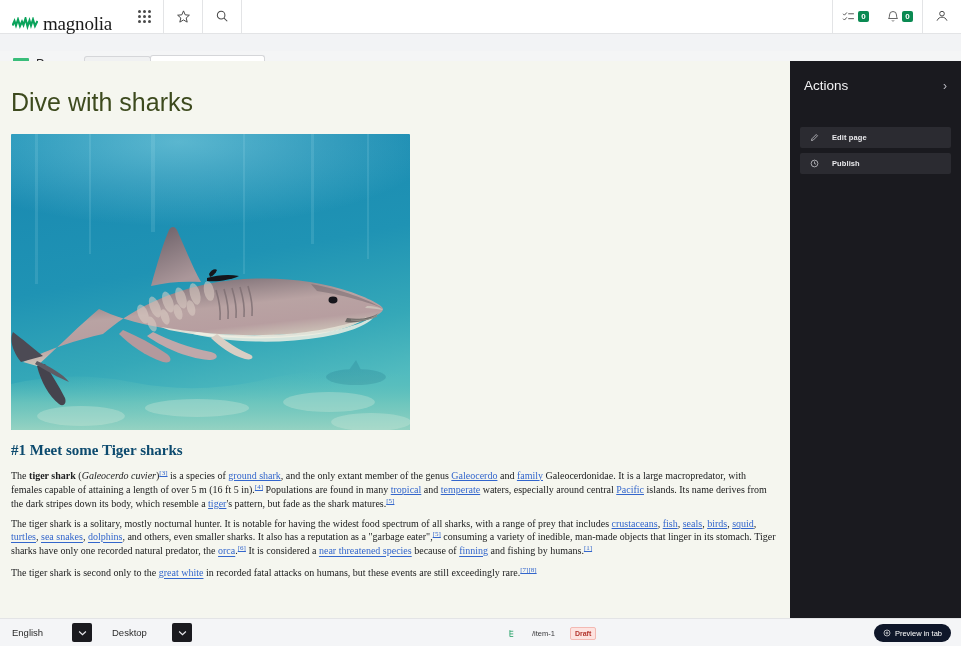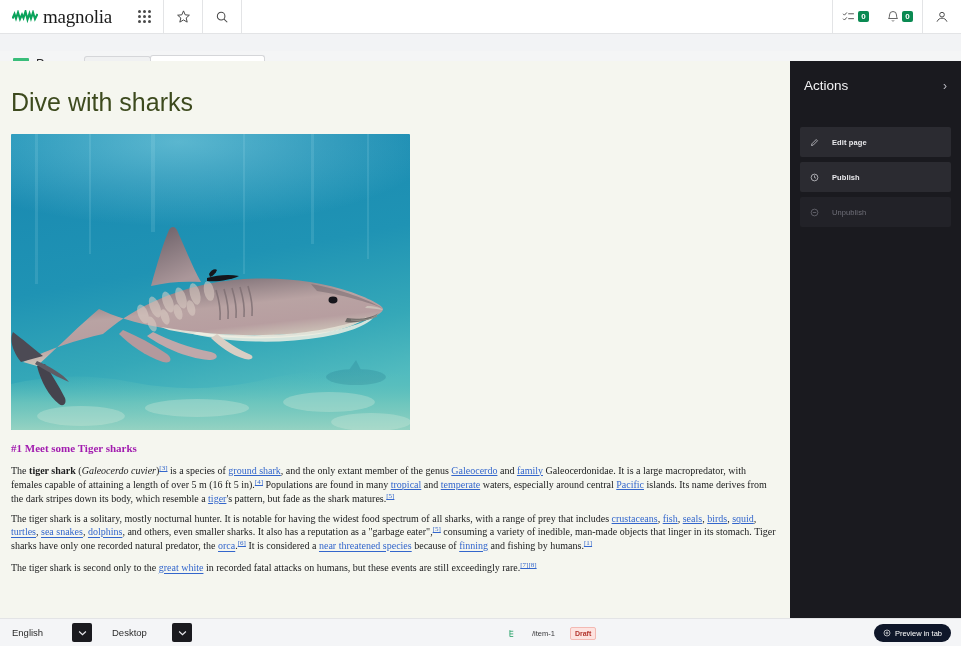--- a/index.html
+++ b/index.html
@@ -8,21 +8,21 @@
     font-family: "Liberation Sans", sans-serif;
     background: #ffffff;
     overflow: hidden;
   }
   #app { position: relative; width: 961px; height: 646px; background:#f2f3f5; }
 
   
   .topbar {
     position:absolute; left:0; top:0; width:961px; height:34px;
     background:#ffffff; border-bottom:1px solid #e3e4e6;
-    display:flex; align-items:center;
+    display:flex; align-items:flex-end;
   }
   .brand { display:flex; align-items:center; gap:5px; padding-left:12px; padding-right:13px; }
   .brand-mark { width:26px; height:14px; display:block; }
   .brand-text {
     font-family:"Liberation Serif", serif;
     font-size:19px; color:#1b1b1b; letter-spacing:-0.2px; line-height:1;
   }
   .tb-div { width:1px; height:34px; background:#e3e4e6; }
   .tb-btn {
     width:38px; height:34px; display:flex; align-items:center; justify-content:center;
@@ -71,22 +71,22 @@
     font-size:25px; font-weight:400; color:#3d4a1e;
     padding:28px 0 0 11px; line-height:1.1;
   }
   .hero {
     margin:17px 0 0 11px; width:399px; height:296px;
     border-radius:1px; overflow:hidden; position:relative;
   }
   .hero svg { display:block; width:399px; height:296px; }
   .article { padding:12px 11px 0 11px; }
   .art-h {
-    font-family:"Liberation Serif", serif; font-size:11px; font-weight:700;
-    color:#a21caf; margin-bottom:9px;
+    font-family:"Liberation Serif", serif; font-size:15px; font-weight:700;
+    color:#0c4a6e; margin-bottom:9px;
   }
   .art-p {
     font-family:"Liberation Serif", serif; font-size:10px; line-height:11.7px;
     color:#202122; text-align:left; margin-bottom:8px; max-width:770px;
   }
   .art-p a { color:#3366cc; text-decoration:underline; }
   .art-p i { font-style:italic; }
   .art-p b { font-weight:700; }
   sup { font-size:7px; vertical-align:super; }
   sup a { color:#3366cc; }
@@ -97,21 +97,21 @@
     background:#1a1a1f;
   }
   .actions-head {
     display:flex; align-items:center; justify-content:space-between;
     padding:17px 14px 0 14px;
   }
   .actions-title { color:#f2f2f4; font-size:13.5px; font-weight:400; }
   .actions-chev { color:#b9b9c0; font-size:12px; cursor:pointer; line-height:1; }
   .actions-list { margin-top:34px; padding:0 10px; display:flex; flex-direction:column; gap:5px; }
   .action-item {
-    display:flex; align-items:center; gap:12px; height:30px;
+    display:flex; align-items:center; gap:12px; height:21px;
     background:#2b2b31; border-radius:2px; padding-left:9px; cursor:pointer;
   }
   .action-item.disabled { background:#222228; cursor:default; }
   .action-ico { width:11px; height:11px; flex:none; display:flex; align-items:center; justify-content:center; }
   .action-label { font-size:7.5px; color:#e9e9ec; font-weight:bold; letter-spacing:.1px; }
   .action-item.disabled .action-label { color:#6f6f78; font-weight:normal; }
 
   
   .bottombar {
     position:absolute; left:0; top:618px; width:961px; height:28px;
@@ -405,29 +405,20 @@
       <div class="action-item">
         <span class="action-ico">
           <svg width="9" height="9" viewBox="0 0 24 24" fill="none" stroke="#cfcfd4" stroke-width="2">
             <circle cx="12" cy="12" r="9"></circle>
               <polyline points="12,6.5 12,12 16,14"></polyline>
           </svg>
         </span>
         <span class="action-label">Publish</span>
       </div>
 
-      <div class="action-item disabled">
-        <span class="action-ico">
-          <svg width="9" height="9" viewBox="0 0 24 24" fill="none" stroke="#6f6f78" stroke-width="2">
-            <circle cx="12" cy="12" r="9"></circle>
-              <line x1="7.5" y1="12" x2="16.5" y2="12"></line>
-          </svg>
-        </span>
-        <span class="action-label">Unpublish</span>
-      </div>
 
     </div>
   </div>
 
   <div class="bottombar">
 
     <div class="selector">
       <span class="selector-val">English</span>
       <span class="selector-btn">
         <svg width="9" height="6" viewBox="0 0 12 8" fill="none" stroke="#e8e8ec" stroke-width="1.6">

